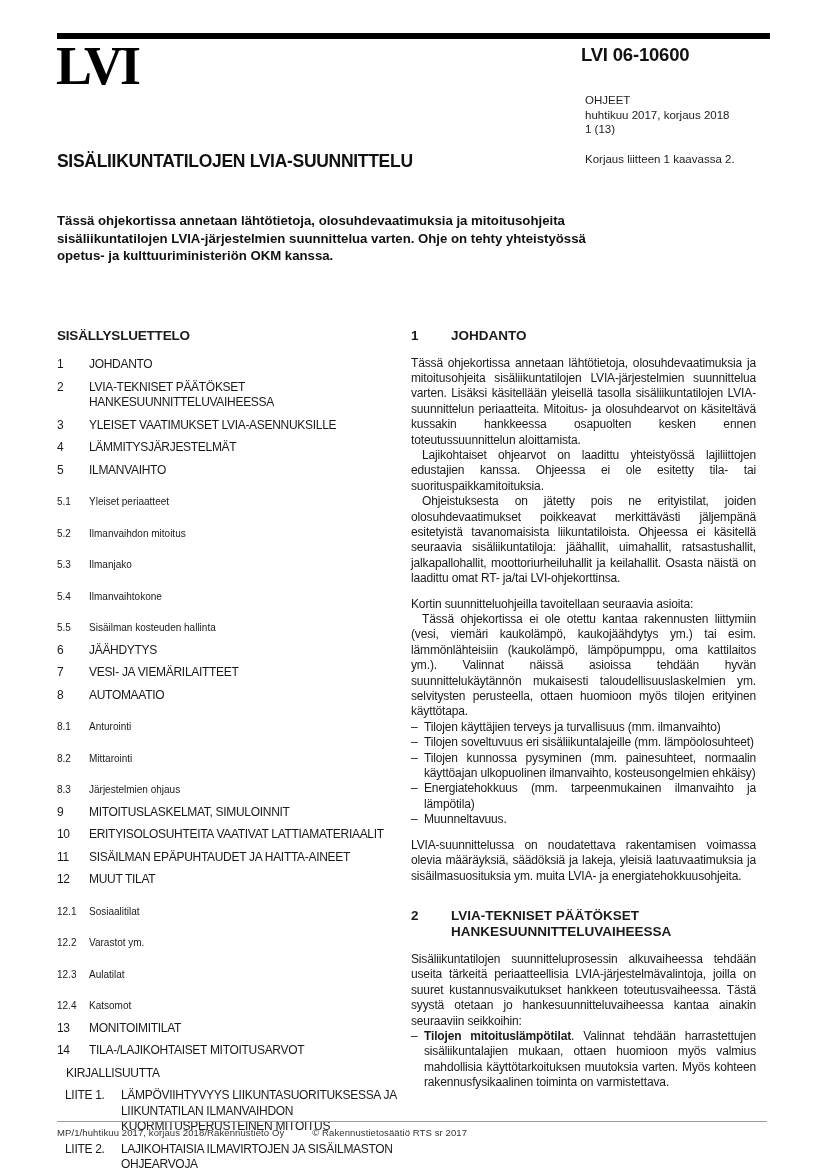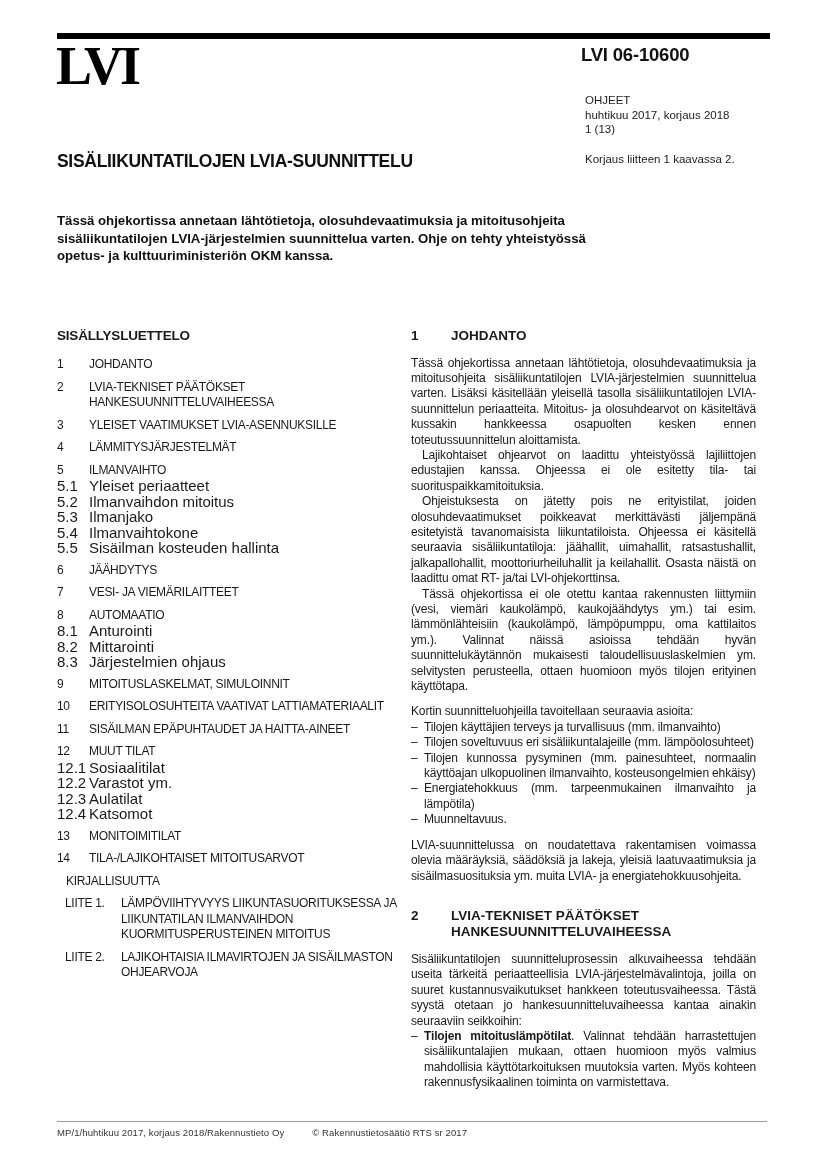--- a/index.html
+++ b/index.html
@@ -27,21 +27,21 @@
   }
   .intro{
     position:absolute;left:57px;top:212px;width:545px;margin:0;
     font-weight:bold;font-size:13.2px;line-height:17.5px;color:#111;
   }
   .columns{position:absolute;left:57px;top:328px;width:713px;display:flex;gap:4px;}
   .col-left{width:350px;flex:none;}
   .col-right{width:345px;flex:none;}
 
   .toc-heading{margin:0 0 14px 0;font-weight:bold;font-size:13.5px;letter-spacing:-0.2px;}
-  .toc-row{display:flex;font-size:15px;line-height:15.5px;}
+  .toc-row{display:flex;font-size:10px;line-height:15.5px;margin-top:16px;}
   .toc-row.main{margin-top:7px;font-size:12px;letter-spacing:-0.3px;}
   .toc-num{width:32px;flex:none;}
   .toc-label{flex:1;}
   .toc-row.liite{margin-top:7px;font-size:12px;letter-spacing:-0.3px;}
   .toc-row.liite .toc-num{width:56px;margin-left:8px;}
   .toc-plain{margin-top:7px;font-size:12px;letter-spacing:-0.3px;line-height:15.5px;margin-left:9px;}
 
   .section-head{display:flex;font-weight:bold;font-size:13.5px;line-height:16.5px;margin:0 0 11px 0;}
   .sec-num{width:40px;flex:none;}
   .sec-title .block{display:block;}
@@ -202,23 +202,23 @@
     <div class="col-right">
 
       <div class="section-head">
         <span class="sec-num">1</span>
         <span class="sec-title">JOHDANTO</span>
       </div>
 
       <p class="body-p">Tässä ohjekortissa annetaan lähtötietoja, olosuhdevaatimuksia ja mitoitusohjeita sisäliikuntatilojen LVIA-järjestelmien suunnittelua varten. Lisäksi käsitellään yleisellä tasolla sisäliikuntatilojen LVIA-suunnittelun periaatteita. Mitoitus- ja olosuhdearvot on käsiteltävä kussakin hankkeessa osapuolten kesken ennen toteutussuunnittelun aloittamista.</p>
       <p class="body-p indent">Lajikohtaiset ohjearvot on laadittu yhteistyössä lajiliittojen edustajien kanssa. Ohjeessa ei ole esitetty tila- tai suorituspaikkamitoituksia.</p>
       <p class="body-p indent">Ohjeistuksesta on jätetty pois ne erityistilat, joiden olosuhdevaatimukset poikkeavat merkittävästi jäljempänä esitetyistä tavanomaisista liikuntatiloista. Ohjeessa ei käsitellä seuraavia sisäliikuntatiloja: jäähallit, uimahallit, ratsastushallit, jalkapallohallit, moottoriurheiluhallit ja keilahallit. Osasta näistä on laadittu omat RT- ja/tai LVI-ohjekorttinsa.</p>
+      <p class="body-p gap-before">Kortin suunnitteluohjeilla tavoitellaan seuraavia asioita:</p>
+
       <p class="body-p indent">Tässä ohjekortissa ei ole otettu kantaa rakennusten liittymiin (vesi, viemäri kaukolämpö, kaukojäähdytys ym.) tai esim. lämmönlähteisiin (kaukolämpö, lämpöpumppu, oma kattilaitos ym.). Valinnat näissä asioissa tehdään hyvän suunnittelukäytännön mukaisesti taloudellisuuslaskelmien ym. selvitysten perusteella, ottaen huomioon myös tilojen erityinen käyttötapa.</p>
-
-      <p class="body-p gap-before">Kortin suunnitteluohjeilla tavoitellaan seuraavia asioita:</p>
 
       <div>
         <div class="goal">
             <span class="dash">–</span>
             <span class="goal-text">Tilojen käyttäjien terveys ja turvallisuus (mm. ilmanvaihto)</span>
           </div>
         <div class="goal">
             <span class="dash">–</span>
             <span class="goal-text">Tilojen soveltuvuus eri sisäliikuntalajeille (mm. lämpöolosuhteet)</span>
           </div>

